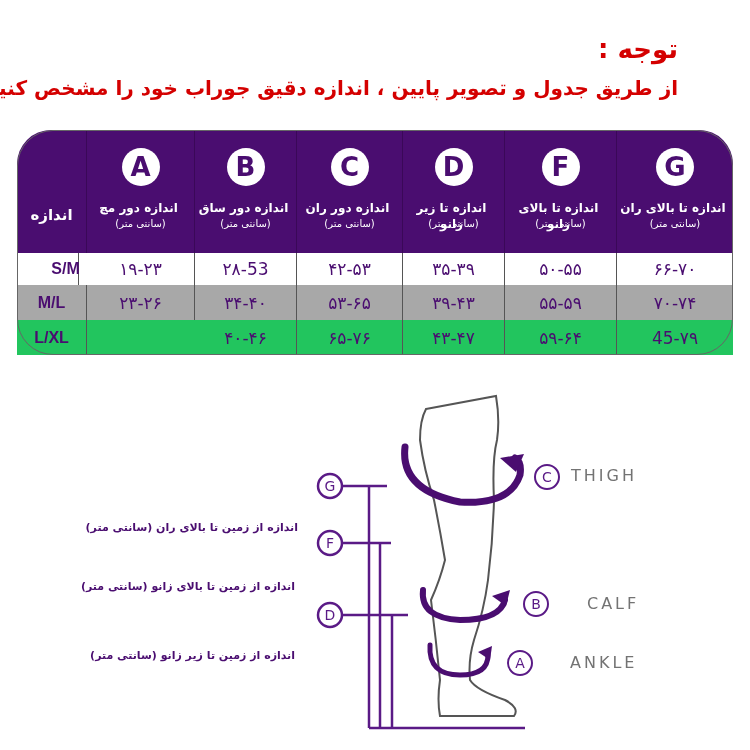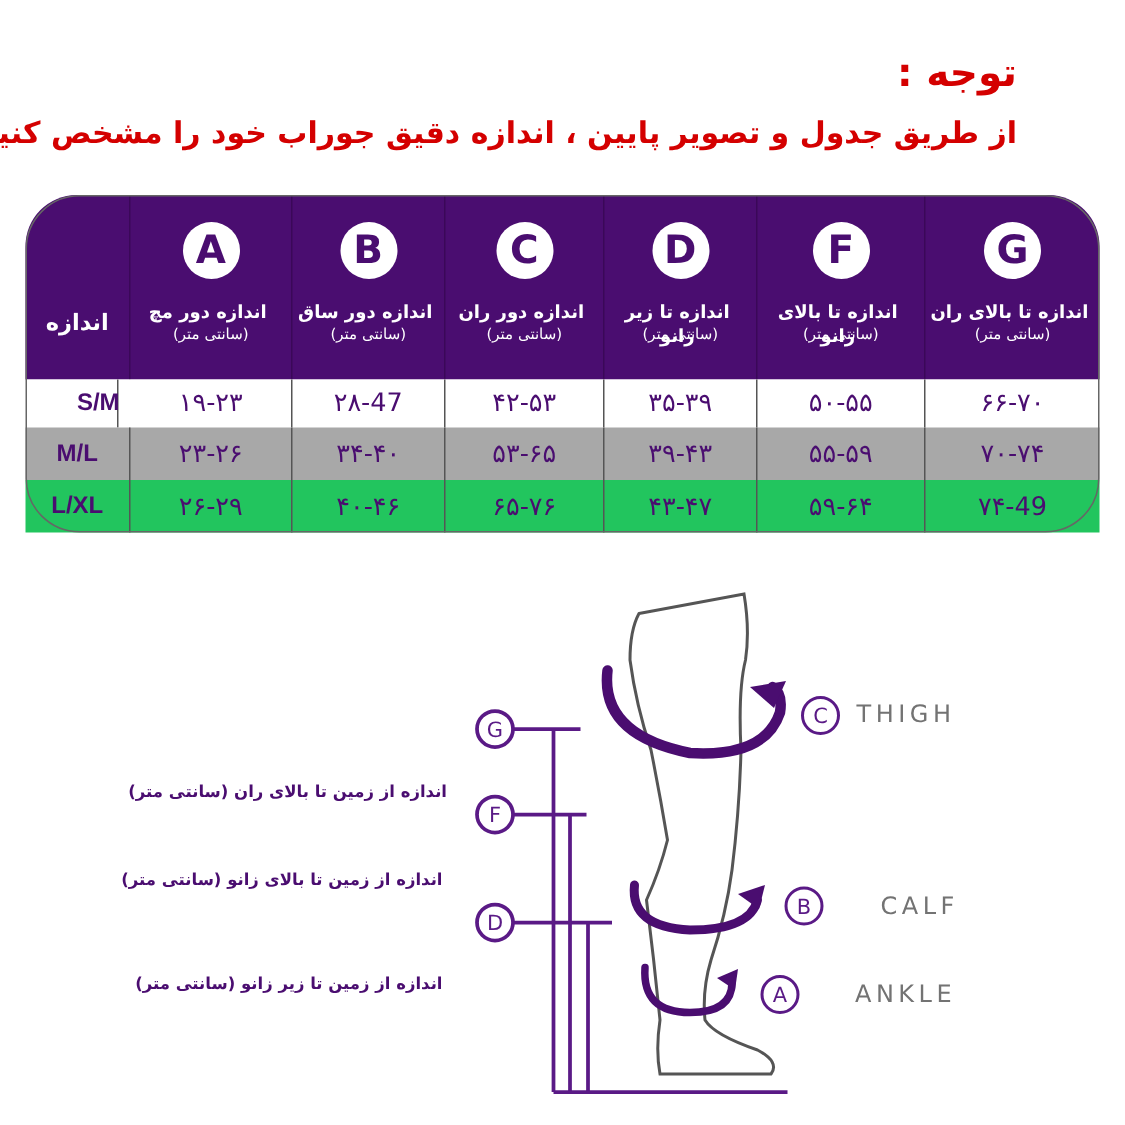--- a/index.html
+++ b/index.html
@@ -64,43 +64,42 @@
     <div class="col" style="left:600px;width:116px;border-right:none;">
       <div class="badge">G</div>
       <div class="h-label">اندازه تا بالای ران</div>
       <div class="h-sub">(سانتی متر)</div>
     </div>
   </div>
 
   <div class="row r0">
     <div class="cell size" style="left:12px;width:50px;padding-left:24px;">S/M</div>
     <div class="cell" style="left:70px;width:108px;">۱۹-۲۳</div>
-    <div class="cell" style="left:178px;width:102px;">۲۸-47</div>
+    <div class="cell" style="left:178px;width:102px;">۲۸-53</div>
     <div class="cell" style="left:280px;width:106px;">۴۲-۵۳</div>
     <div class="cell" style="left:386px;width:102px;">۳۵-۳۹</div>
     <div class="cell" style="left:488px;width:112px;">۵۰-۵۵</div>
     <div class="cell" style="left:600px;width:116px;border-right:none;">۶۶-۷۰</div>
   </div>
   <div class="row r1">
     <div class="cell size" style="left:0;width:70px;">M/L</div>
     <div class="cell" style="left:70px;width:108px;">۲۳-۲۶</div>
     <div class="cell" style="left:178px;width:102px;">۳۴-۴۰</div>
     <div class="cell" style="left:280px;width:106px;">۵۳-۶۵</div>
     <div class="cell" style="left:386px;width:102px;text-align:right;">۳۹-۴۳</div>
     <div class="cell" style="left:488px;width:112px;">۵۵-۵۹</div>
     <div class="cell" style="left:600px;width:116px;border-right:none;">۷۰-۷۴</div>
   </div>
   <div class="row r2">
     <div class="cell size" style="left:0;width:70px;">L/XL</div>
-    <div class="cell" style="left:70px;width:108px;">۲۶-۲۹</div>
     <div class="cell" style="left:178px;width:102px;">۴۰-۴۶</div>
     <div class="cell" style="left:280px;width:106px;">۶۵-۷۶</div>
     <div class="cell" style="left:386px;width:102px;">۴۳-۴۷</div>
     <div class="cell" style="left:488px;width:112px;">۵۹-۶۴</div>
-    <div class="cell" style="left:600px;width:116px;border-right:none;">۷۴-49</div>
+    <div class="cell" style="left:600px;width:116px;border-right:none;">45-۷۹</div>
   </div>
 </div>
 <div class="frame"></div>
 
 <svg class="diagram" width="750" height="750" viewBox="0 0 750 750">
 
   <path d="M426,409 L496,396 Q500,420 497,440 Q492,460 494,500 Q493,540 488,580 Q484,610 474,640 Q468,660 470,680 Q476,690 505,700 Q520,708 514,716 L440,716 Q437,700 440,680 Q436,640 431,600 Q440,580 445,560 Q440,530 434,500 Q424,470 420,440 Q420,420 426,409 Z" fill="none" stroke="#555555" stroke-width="2"></path>
 
   <path d="M405,447 Q400,490 460,502 Q510,505 520,475 Q522,462 515,458" fill="none" stroke="#4a0d70" stroke-width="7" stroke-linecap="round"></path>
   <path d="M500,458 L524,454 L516,472 Z" fill="#4a0d70"></path>

